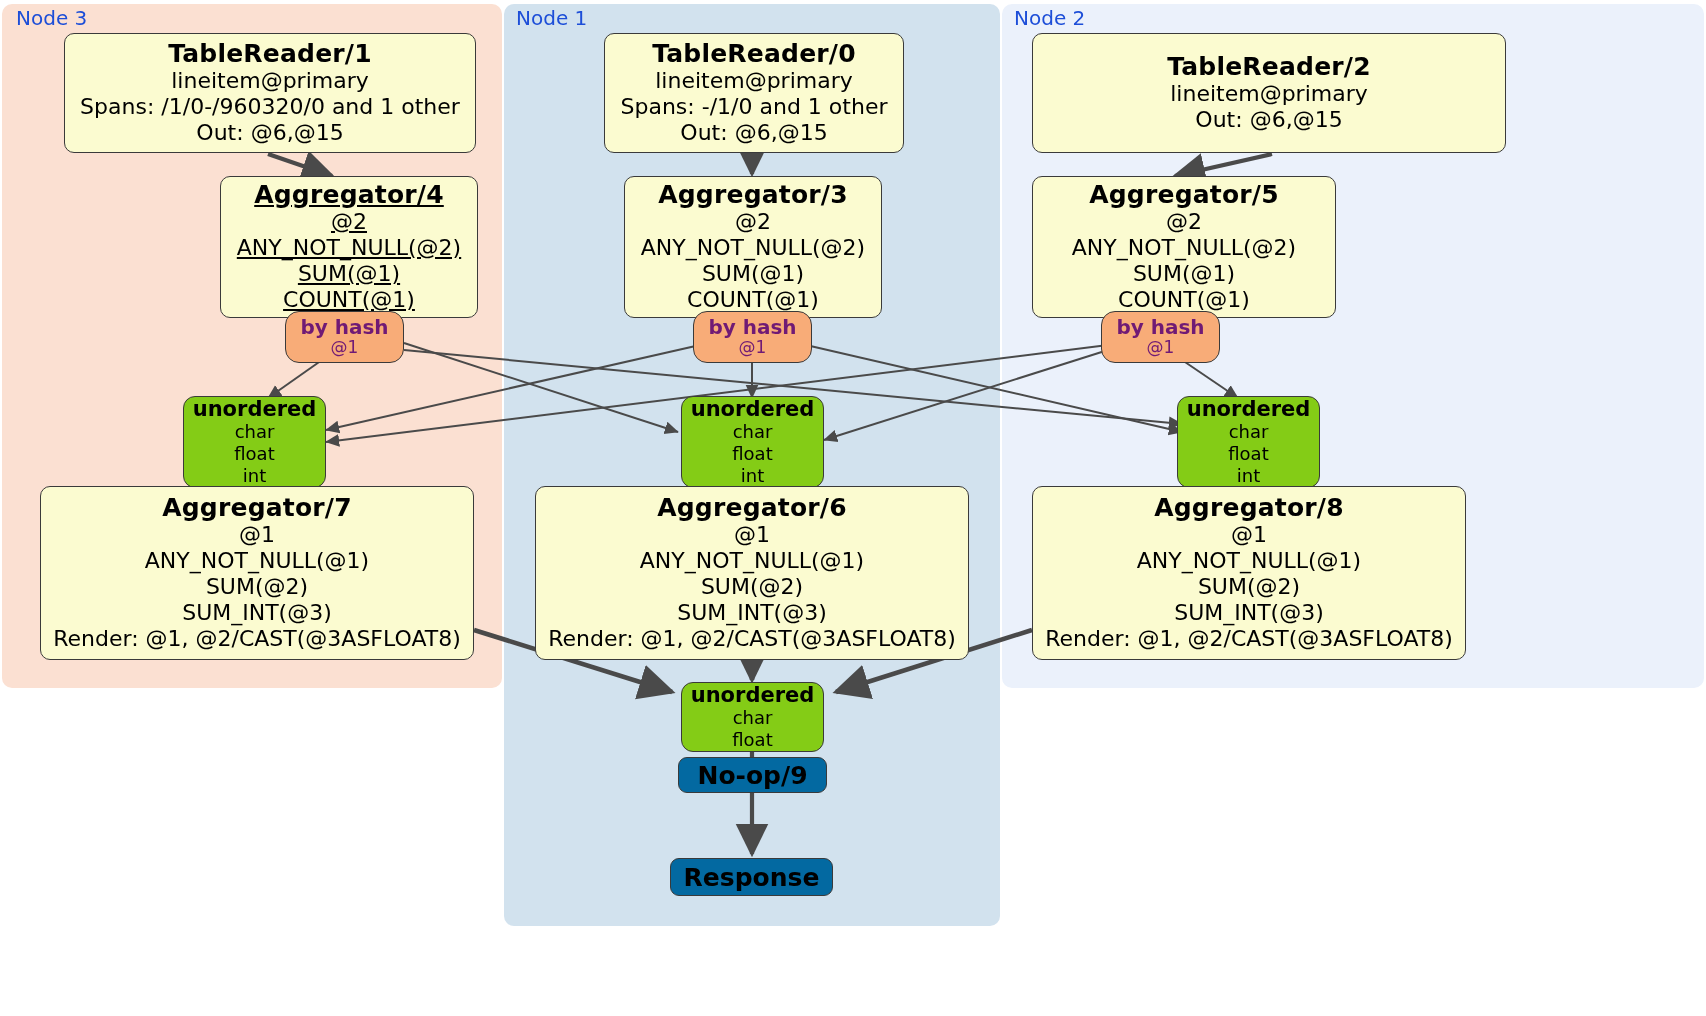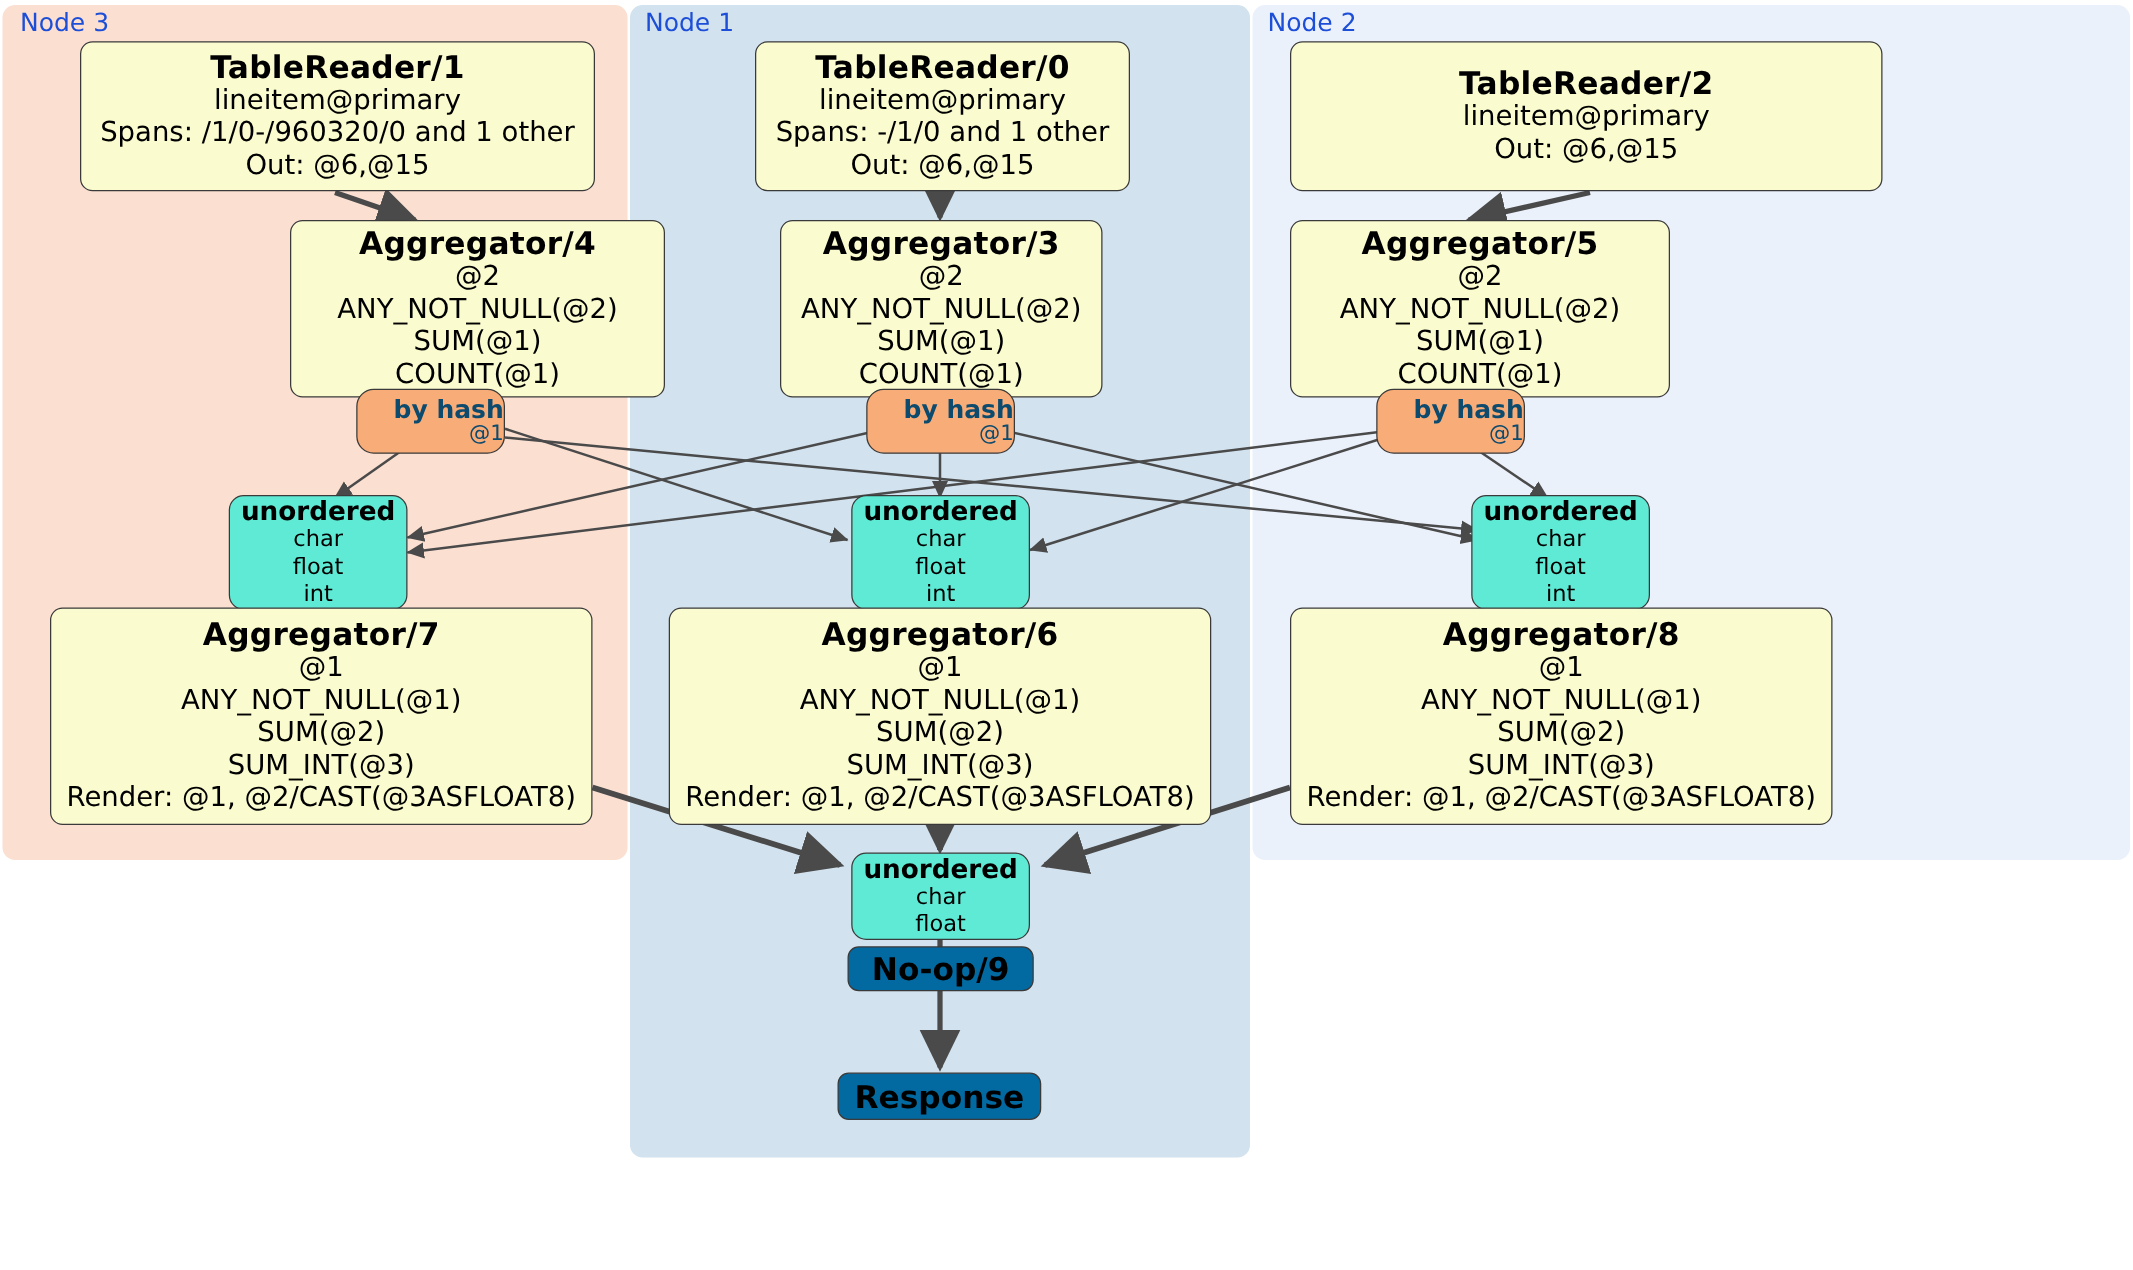--- a/index.html
+++ b/index.html
@@ -12,25 +12,25 @@
   svg.edges{position:absolute;left:0;top:0;width:1706px;height:1016px;pointer-events:none;}
 
   .box{position:absolute;box-sizing:border-box;display:flex;flex-direction:column;
        align-items:center;justify-content:center;text-align:center;}
 
   .proc{background:#fbfbd0;border:1.6px solid #3a3a3a;border-radius:10px;
         padding:6px 10px;color:#000;}
   .proc .title{font-weight:bold;font-size:25px;line-height:1.12;letter-spacing:.2px;}
   .proc .line{font-size:22px;line-height:1.18;white-space:nowrap;}
 
-  .router{background:#f8ac78;border:1.6px solid #3a3a3a;border-radius:14px;color:#0c4a6e;align-items:flex-end;}
+  .router{background:#f8ac78;border:1.6px solid #3a3a3a;border-radius:14px;color:#701a75;}
   .router .title{font-weight:bold;font-size:20px;line-height:1.1;}
   .router .line{font-size:17px;line-height:1.15;}
 
-  .sync{background:#5eead4;border:1.6px solid #3a3a3a;border-radius:12px;color:#000;}
+  .sync{background:#84cc16;border:1.6px solid #3a3a3a;border-radius:12px;color:#000;}
   .sync .title{font-weight:bold;font-size:21px;line-height:1.12;}
   .sync .line{font-size:18px;line-height:1.2;}
 
   .small-proc{background:#0369a1;border:1.6px solid #3a3a3a;border-radius:9px;}
   .small-proc .title{font-weight:bold;font-size:25px;}
 </style>
 </head>
 <body>
 
 <div id="stage">
@@ -107,21 +107,21 @@
     <div class="line">Spans: -/1/0 and 1 other</div>
     <div class="line">Out: @6,@15</div>
   </div>
 
   <div class="box proc" style="left:1032px;top:33px;width:474px;height:120px;">
     <div class="title">TableReader/2</div>
     <div class="line">lineitem@primary</div>
     <div class="line">Out: @6,@15</div>
   </div>
 
-  <div class="box proc" style="left:232px;top:176px;width:300px;height:142px;">
+  <div class="box proc" style="left:220px;top:176px;width:258px;height:142px;text-decoration:underline;">
     <div class="title">Aggregator/4</div>
     <div class="line">@2</div>
     <div class="line">ANY_NOT_NULL(@2)</div>
     <div class="line">SUM(@1)</div>
     <div class="line">COUNT(@1)</div>
   </div>
 
   <div class="box proc" style="left:624px;top:176px;width:258px;height:142px;">
     <div class="title">Aggregator/3</div>
     <div class="line">@2</div>

